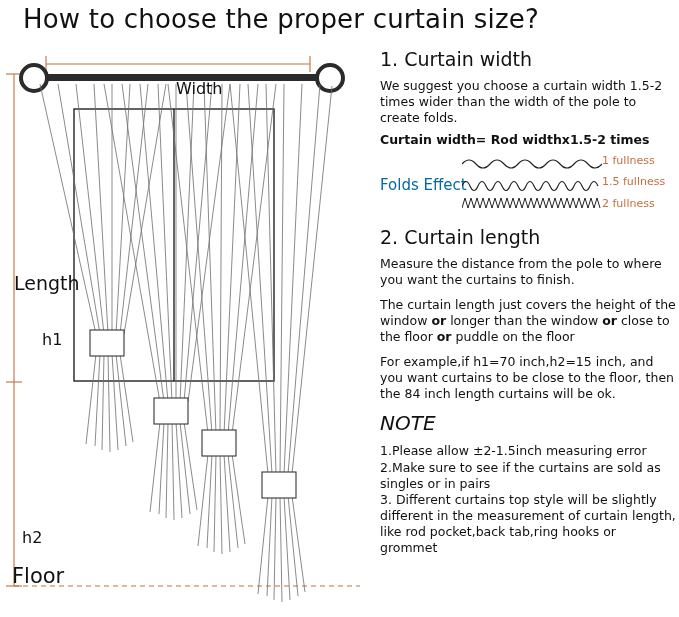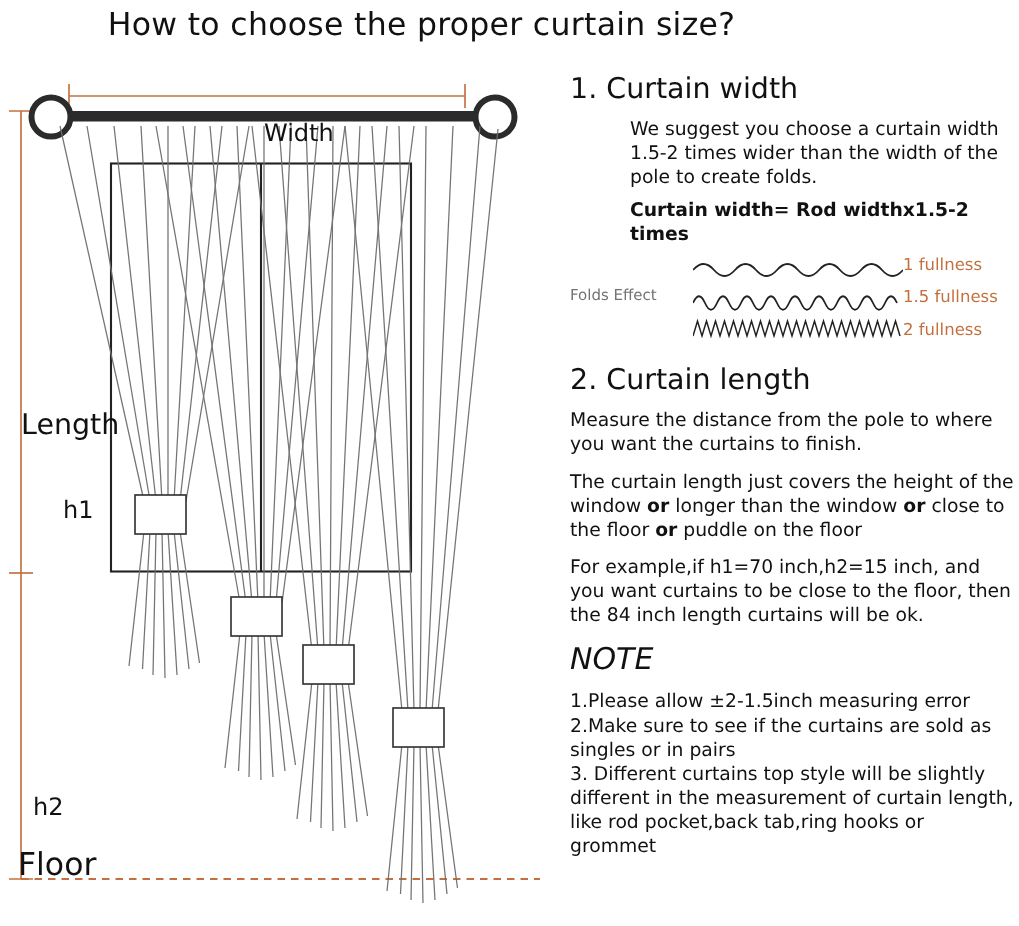--- a/index.html
+++ b/index.html
@@ -19,21 +19,21 @@
     position: relative;
     width: 679px;
     height: 617px;
   }
   .title {
     position: absolute;
     left: 0;
     top: 4px;
     width: 562px;
     text-align: center;
-    font-size: 21px;
+    font-size: 26px;
     letter-spacing: 0.2px;
     color: #111;
   }
   
   #diagram {
     position: absolute;
     left: 0;
     top: 34px;
     width: 372px;
     height: 583px;
@@ -66,36 +66,36 @@
     margin: 0 0 8px 0;
     color: #111;
   }
   h2.sec.note { font-size: 20px; }
   p.body {
     font-size: 12.5px;
     line-height: 1.28;
     margin: 0 0 9px 0;
     color: #111;
   }
-  p.body.tight { margin-bottom: 6px; margin-left: 40px; }
+  p.body.tight { margin-bottom: 6px; }
   .b { font-weight: bold; }
   .sec2 { margin-top: 16px; }
   .sec-note { margin-top: 14px; font-style: italic; }
   
   #folds {
     position: relative;
     height: 64px;
     margin: 4px 0 8px 0;
   }
   .folds-label {
     position: absolute;
     left: 0;
     top: 22px;
-    font-size: 10px;
-    color: #737373;
+    font-size: 15px;
+    color: #0369a1;
   }
   .folds-cap {
     position: absolute;
     font-size: 11px;
     color: #c2703e;
     white-space: nowrap;
   }
   .fc1 { left: 222px; top: 0px; }
   .fc2 { left: 222px; top: 21px; }
   .fc3 { left: 222px; top: 43px; }

